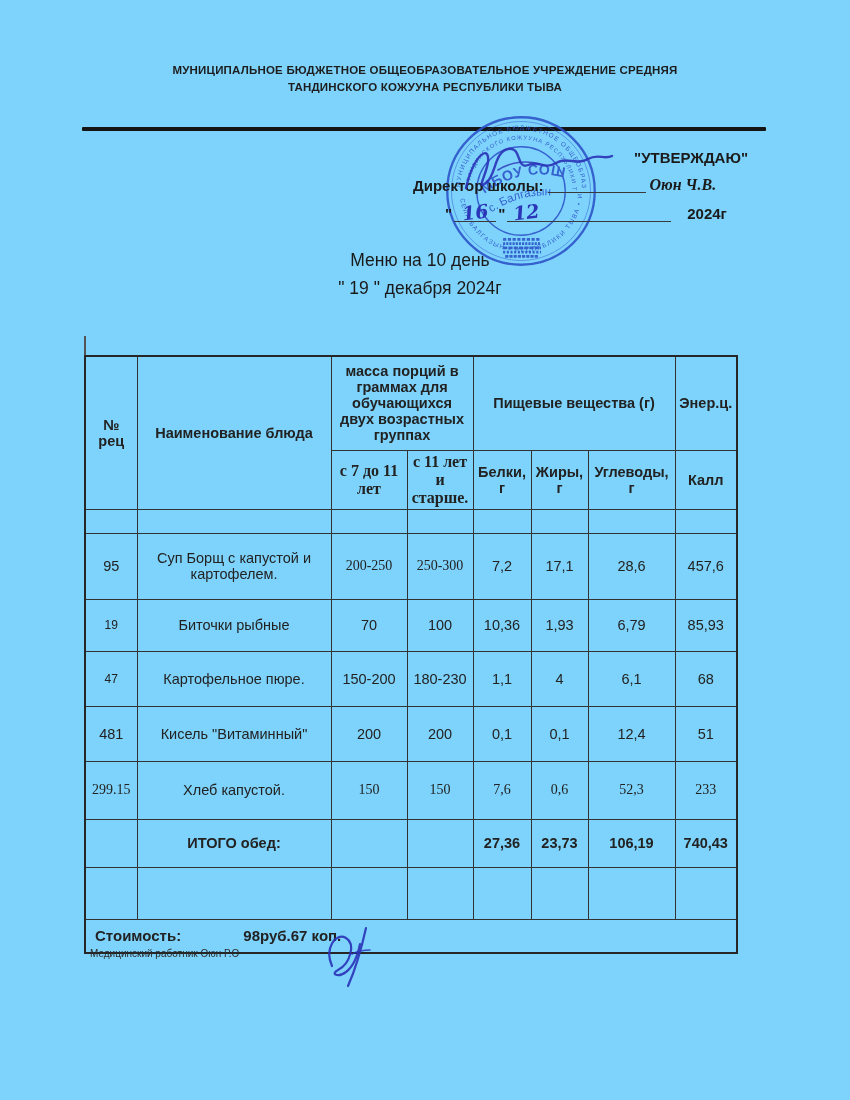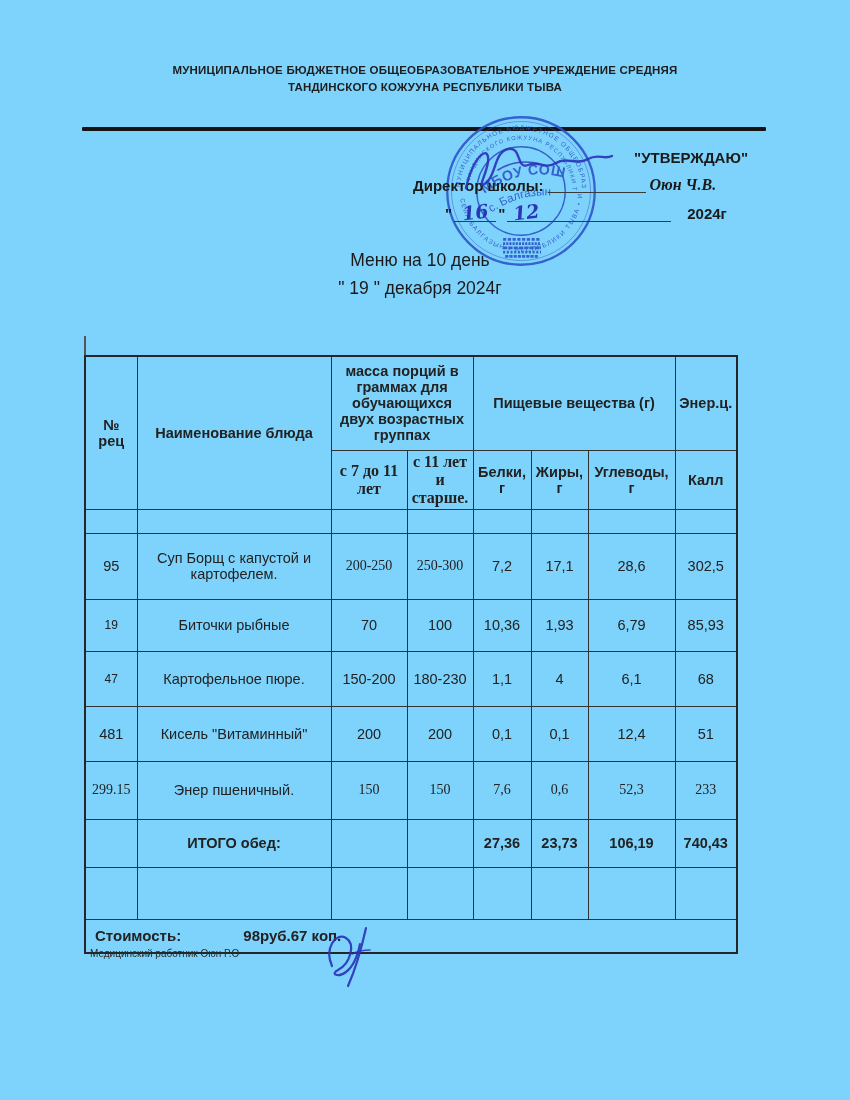--- a/index.html
+++ b/index.html
@@ -221,21 +221,21 @@
       </tr>
 
       <tr class="r-soup">
         <td>95</td>
         <td>Суп Борщ с капустой и картофелем.</td>
         <td class="serif">200-250</td>
         <td class="serif">250-300</td>
         <td>7,2</td>
         <td>17,1</td>
         <td>28,6</td>
-        <td>302,5</td>
+        <td>457,6</td>
       </tr>
 
       <tr class="r-std">
         <td class="sm">19</td>
         <td>Биточки рыбные</td>
         <td>70</td>
         <td>100</td>
         <td>10,36</td>
         <td>1,93</td>
         <td>6,79</td>
@@ -259,21 +259,21 @@
         <td>200</td>
         <td>200</td>
         <td>0,1</td>
         <td>0,1</td>
         <td>12,4</td>
         <td>51</td>
       </tr>
 
       <tr class="r-bread">
         <td class="serif">299.15</td>
-        <td>Энер пшеничный.</td>
+        <td>Хлеб капустой.</td>
         <td class="serif">150</td>
         <td class="serif">150</td>
         <td class="serif">7,6</td>
         <td class="serif">0,6</td>
         <td class="serif">52,3</td>
         <td class="serif">233</td>
       </tr>
 
       <tr class="r-totals">
         <td></td>

